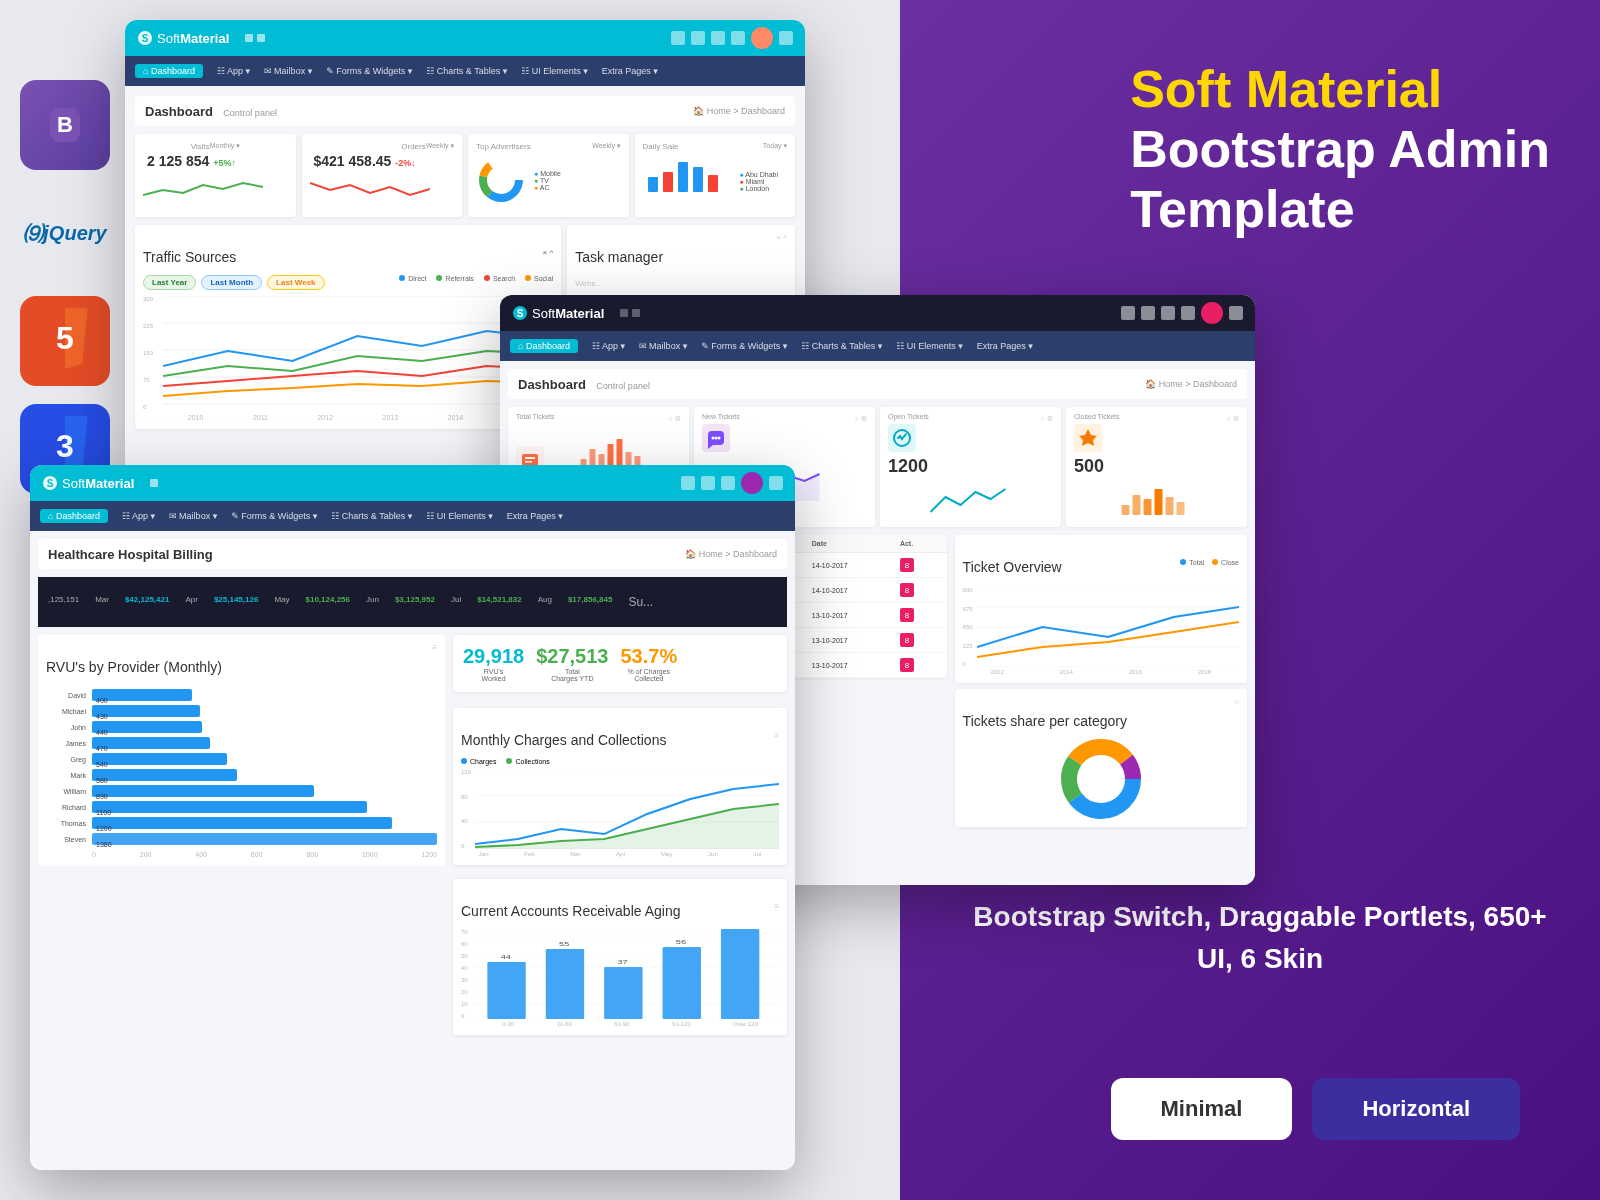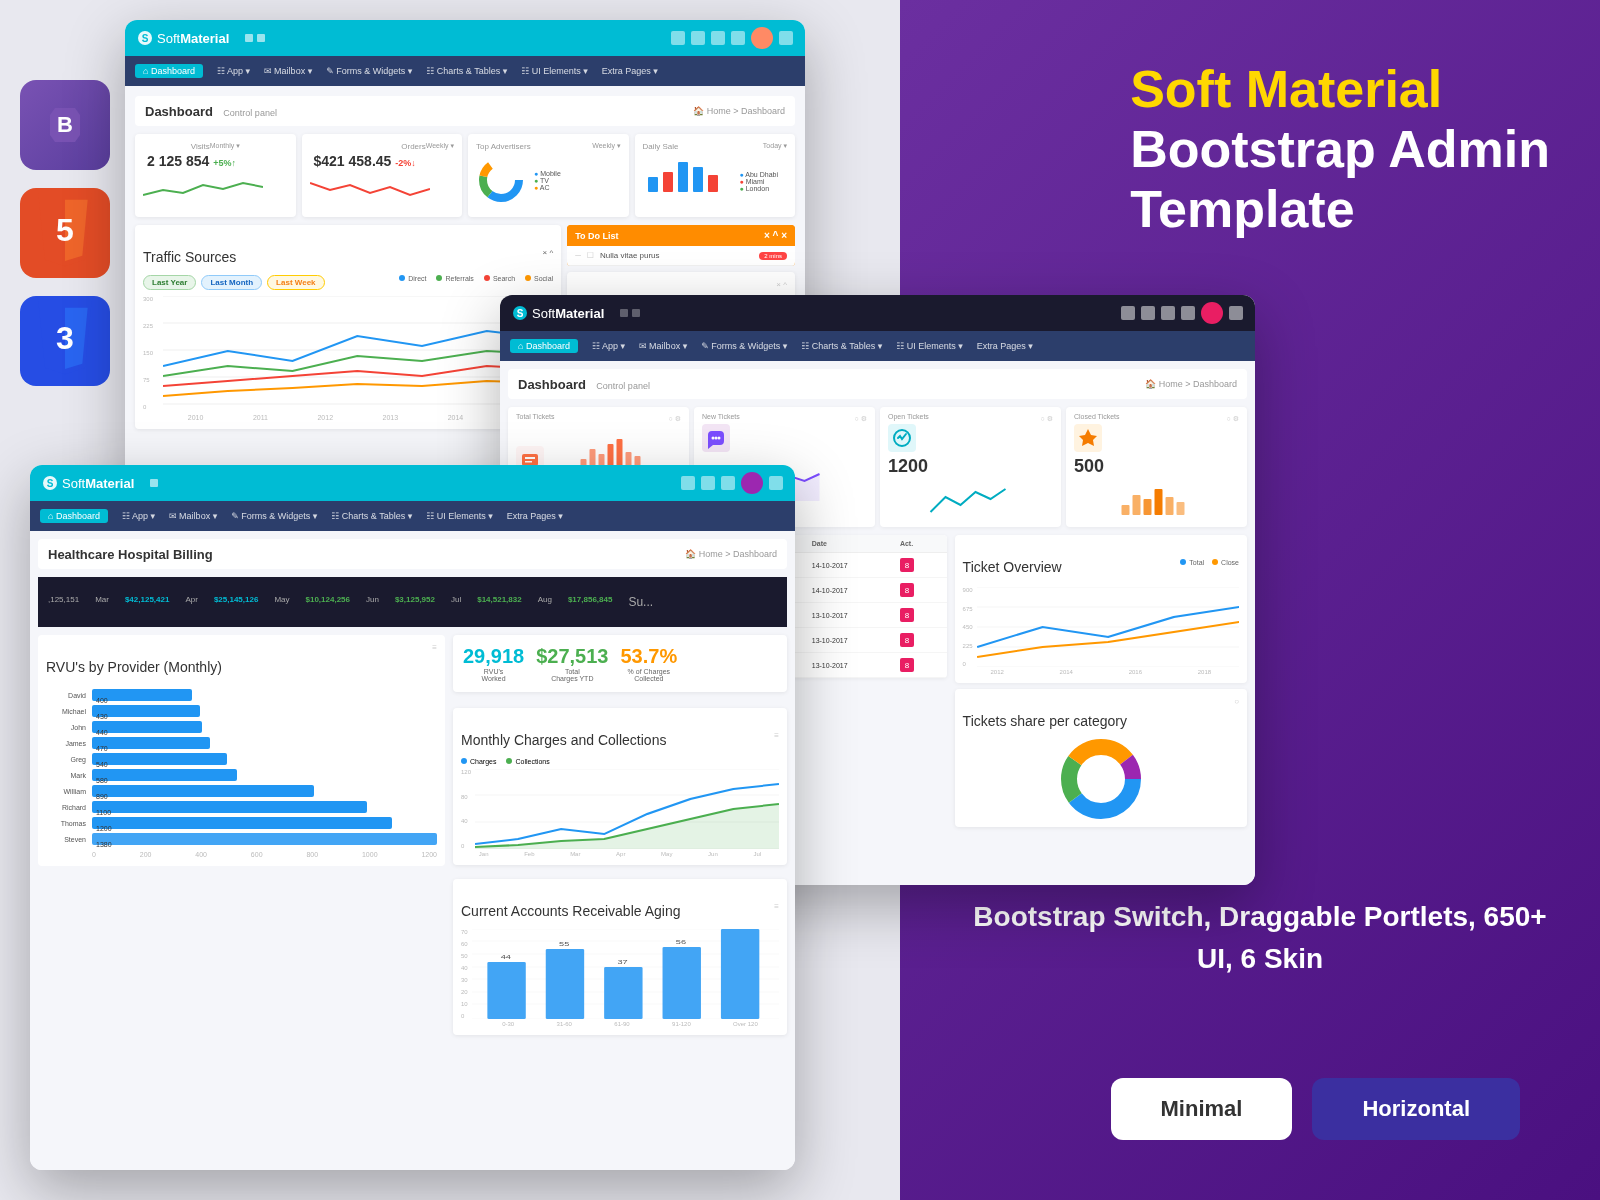--- a/index.html
+++ b/index.html
@@ -451,20 +451,23 @@
 <div class="bg-gray"></div>
 <div class="bg-purple"></div>
 
 <div class="tech-logos">
   <div class="tech-logo logo-bootstrap">
     <svg width="50" height="50" viewBox="0 0 50 50">
         <polygon points="15,8 35,8 40,15 40,35 35,42 15,42 10,35 10,15" fill="#7952b3"></polygon>
         <text x="25" y="32" text-anchor="middle" fill="white" font-size="22" font-weight="bold">B</text>
       </svg>
   </div>
+  <div class="tech-logo logo-jquery">
+    <span style="font-size:20px; font-style:italic; font-weight:bold; color:#0769ad;">⑼jQuery</span>
+  </div>
   <div class="tech-logo logo-html5">
     <svg width="70" height="80" viewBox="0 0 50 60">
         <polygon points="5,0 45,0 40,50 25,55 10,50" fill="#e34c26"></polygon>
         <polygon points="25,5 25,51 38,47 42,5" fill="#ef652a"></polygon>
         <text x="25" y="36" text-anchor="middle" fill="white" font-size="24" font-weight="bold">5</text>
       </svg>
   </div>
   <div class="tech-logo logo-css3">
     <svg width="70" height="80" viewBox="0 0 50 60">
         <polygon points="5,0 45,0 40,50 25,55 10,50" fill="#264de4"></polygon>
@@ -648,34 +651,20 @@
           <span class="axis-label">2011</span>
           <span class="axis-label">2012</span>
           <span class="axis-label">2013</span>
           <span class="axis-label">2014</span>
           <span class="axis-label">2015</span>
         </div>
       </div>
 
       <div style="flex:1;display:flex;flex-direction:column;gap:6px;">
 
-        <div class="todo-panel">
-          <div class="todo-header">
-            <span>To Do List</span>
-            <div style="display:flex;gap:4px;">
-              <span style="font-size:10px;">× ^ ×</span>
-            </div>
-          </div>
-          <div class="todo-item">
-            <span style="color:#ccc;">─</span>
-            <span style="color:#ccc;">☐</span>
-            <span>Nulla vitae purus</span>
-            <span class="todo-badge">2 mins</span>
-          </div>
-        </div>
 
         <div class="chart-panel" style="flex:1;">
           <div style="display:flex;justify-content:space-between;">
             <span class="panel-title">Task manager</span>
             <span style="font-size:8px;color:#ccc;">× ^</span>
           </div>
           <div style="font-size:8px;color:#ccc;margin-top:8px;">Webs...</div>
         </div>
       </div>
     </div>

